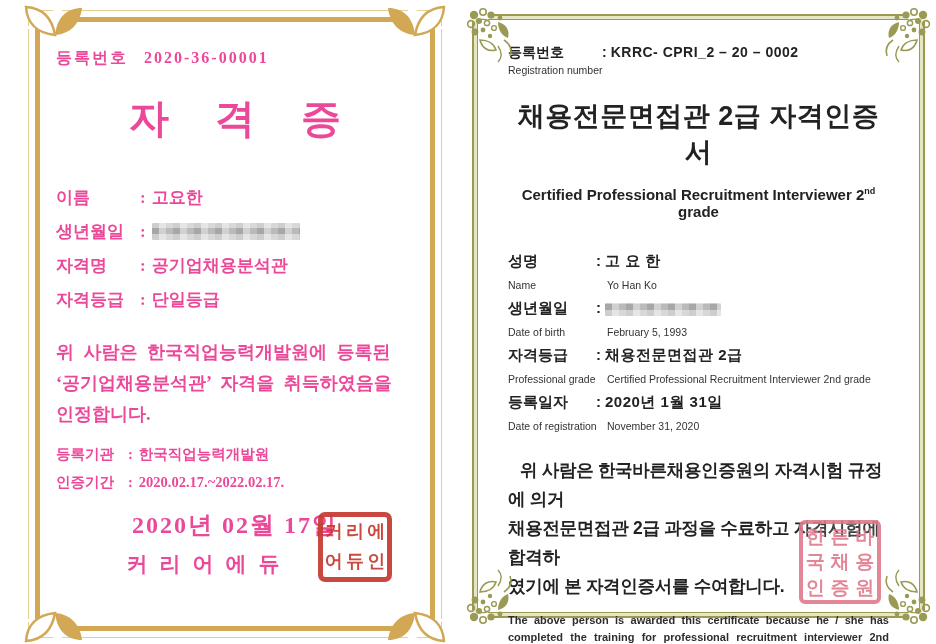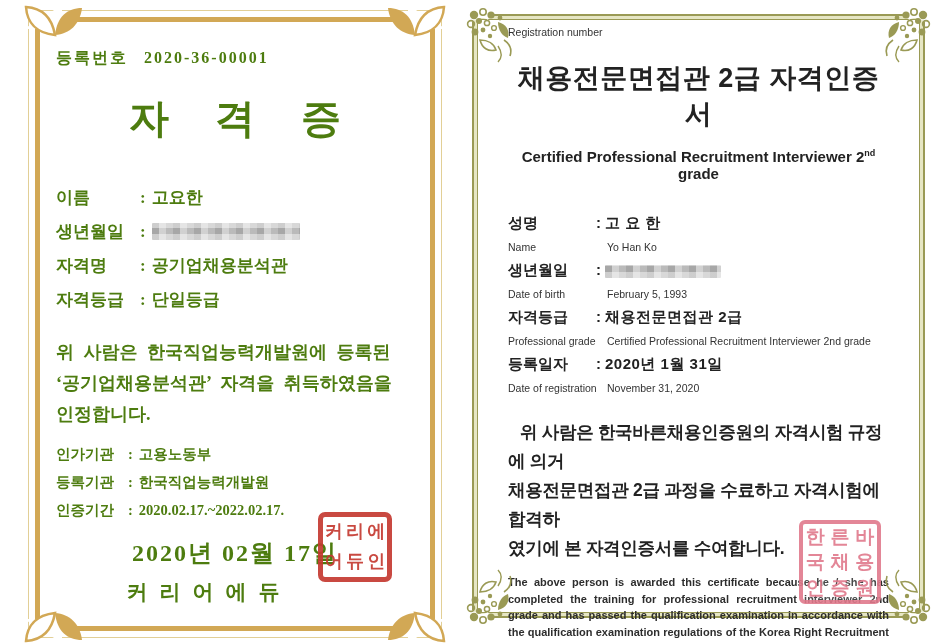--- a/index.html
+++ b/index.html
@@ -4,21 +4,21 @@
 <style>
   html,body{margin:0;padding:0;width:936px;height:644px;background:#ffffff;overflow:hidden;}
   body{font-family:"Liberation Sans",sans-serif;color:#1a1a1a;position:relative;}
 
   .cert{position:absolute;}
 
   
   #cert-left{left:28px;top:10px;width:414px;height:628px;font-family:"Liberation Serif","DejaVu Serif",serif;}
   .cl-border-outer{position:absolute;inset:0;border:1px solid #e2cf96;}
   .cl-border-inner{position:absolute;inset:7px;border:5px solid #d2a855;}
-  .cl-content{position:absolute;inset:14px 28px;color:#4d7c0f;}
+  .cl-content{position:absolute;inset:14px 28px;color:#ec4899;}
   .corner{position:absolute;width:66px;height:58px;z-index:3;}
   .corner.tl{left:-6px;top:-7px;}
   .corner.tr{right:-6px;top:-7px;transform:scaleX(-1);}
   .corner.bl{left:-6px;bottom:-7px;transform:scaleY(-1);}
   .corner.br{right:-6px;bottom:-7px;transform:scale(-1,-1);}
 
   .cl-reg{margin-top:24px;font-size:16px;font-weight:bold;letter-spacing:2px;}
   .cl-title{text-align:center;font-size:40px;font-weight:bold;letter-spacing:18px;text-indent:18px;margin-top:22px;}
   .cl-fields{margin-top:40px;font-size:17px;font-weight:bold;}
   .cl-field{margin:11px 0;white-space:nowrap;}
@@ -127,23 +127,20 @@
     </div>
 
     <div class="cl-body">
       <div>위 사람은 한국직업능력개발원에 등록된</div>
       <div>‘공기업채용분석관’ 자격을 취득하였음을</div>
       <div>인정합니다.</div>
     </div>
 
     <div class="cl-footer">
       <div class="cl-footer-row">
-        <span class="cl-flabel">인가기관</span><span class="cl-colon">:</span><span>고용노동부</span>
-      </div>
-      <div class="cl-footer-row">
         <span class="cl-flabel">등록기관</span><span class="cl-colon">:</span><span>한국직업능력개발원</span>
       </div>
       <div class="cl-footer-row">
         <span class="cl-flabel">인증기간</span><span class="cl-colon">:</span><span>2020.02.17.~2022.02.17.</span>
       </div>
     </div>
 
     <div class="cl-date">2020년 02월 17일</div>
     <div class="cl-issuer">커리어에듀</div>
   </div>
@@ -230,20 +227,23 @@
     <circle cx="30" cy="22" r="2.4" fill="none" stroke="#9a9a55" stroke-width="1.4"></circle>
     <circle cx="36" cy="12" r="2.4" fill="#9a9a55"></circle>
     <circle cx="26" cy="30" r="2.2" fill="#9a9a55"></circle>
     <path d="M34 16 C42 18 46 24 44 32 C38 30 34 24 34 16 Z" fill="#9a9a55"></path>
     <path d="M16 34 C18 42 24 46 32 44 C30 38 24 34 16 34 Z" fill="none" stroke="#9a9a55" stroke-width="1.6"></path>
     <path d="M40 34 C46 38 48 44 46 50" fill="none" stroke="#9a9a55" stroke-width="1.6"></path>
     <path d="M34 40 C38 46 38 52 34 56" fill="none" stroke="#9a9a55" stroke-width="1.4"></path>
   </svg>
 
   <div class="cr-content">
+    <div class="cr-reg">
+      <span class="k-label">등록번호</span><span class="k-colon">:</span><span class="cr-reg-value">KRRC- CPRI_2 – 20 – 0002</span>
+    </div>
     <div class="cr-reg-sub">Registration number</div>
 
     <div class="cr-title">채용전문면접관 2급 자격인증서</div>
     <div class="cr-subtitle">
       <span>Certified Professional Recruitment Interviewer 2</span><sup>nd</sup><span> grade</span>
     </div>
 
     <div class="cr-fields">
       <div class="cr-field">
         <div class="k-row"><span class="k-label">성명</span><span class="k-colon">:</span><span class="k-value">고 요 한</span></div>

